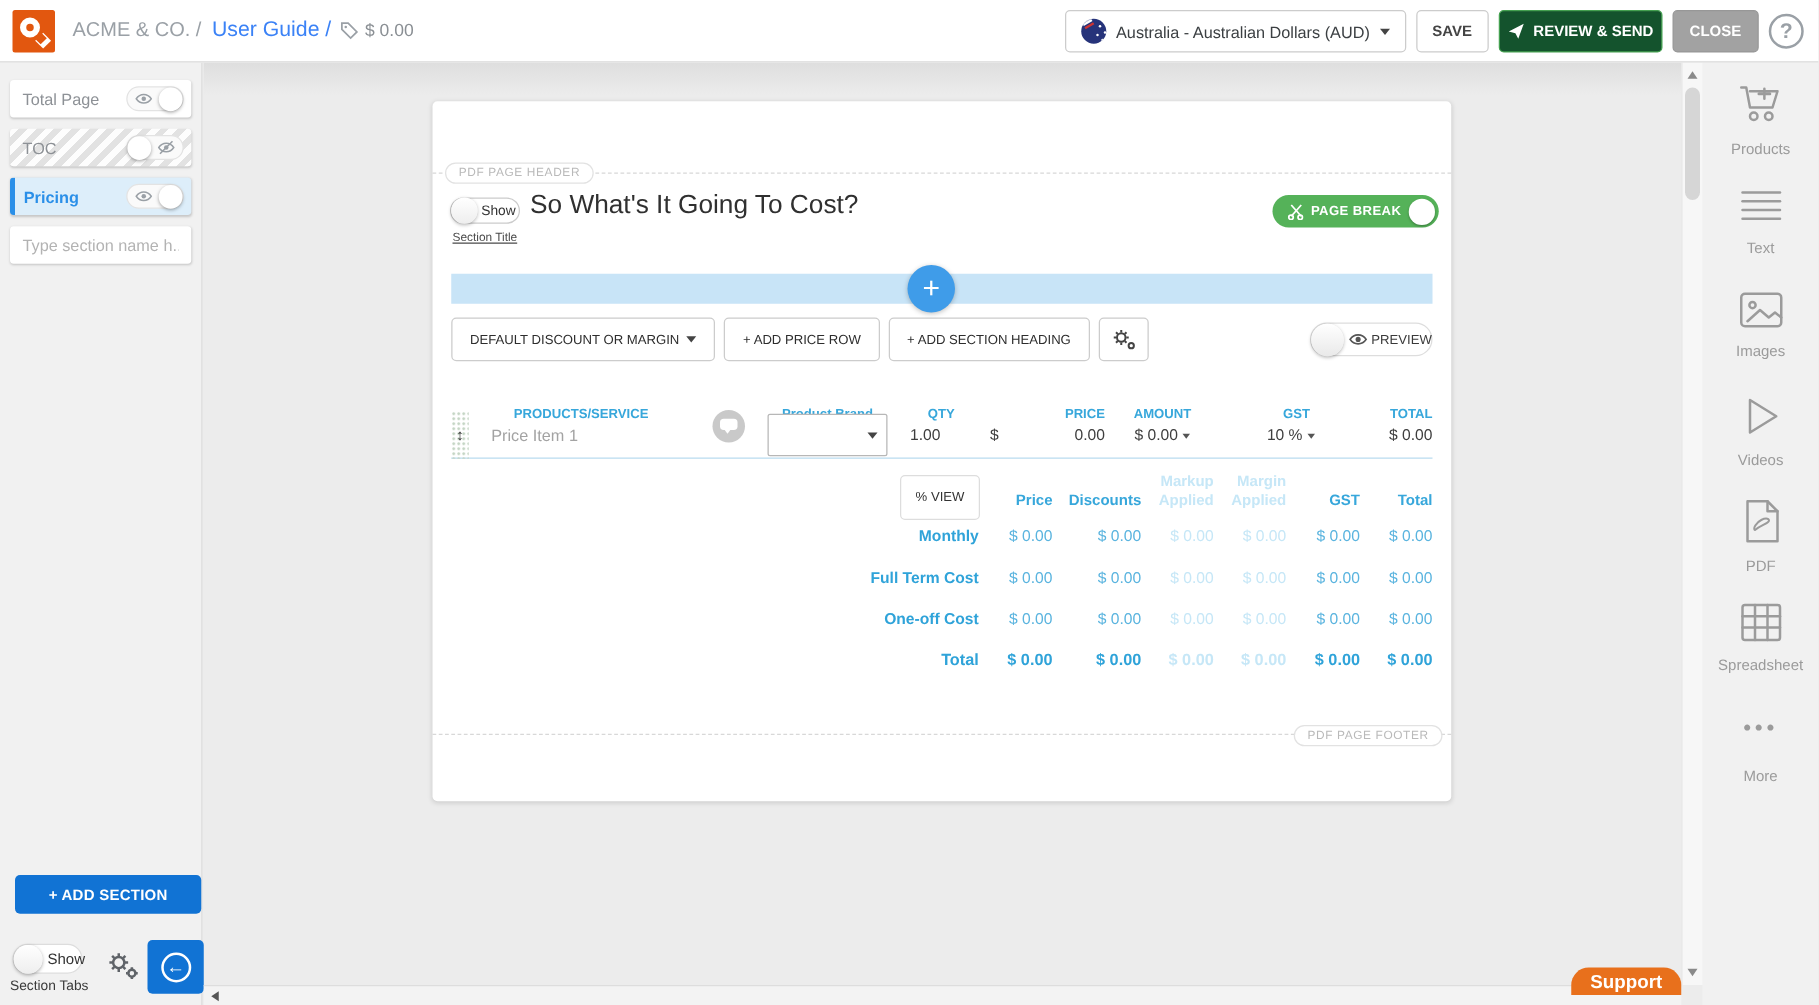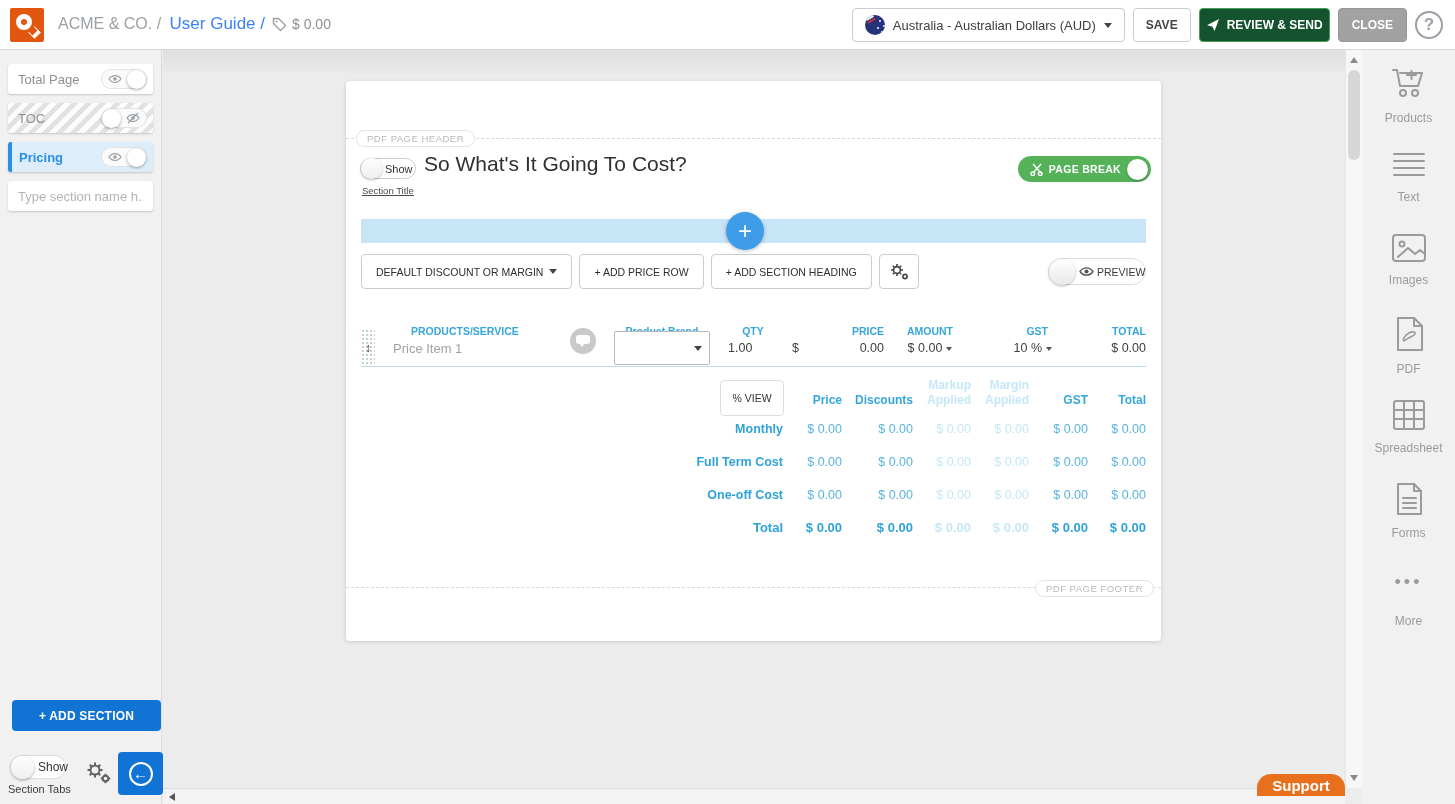--- a/index.html
+++ b/index.html
@@ -441,20 +441,28 @@
         <svg width="40" height="32" viewBox="0 0 40 32">
             <rect x="4" y="3" width="32" height="26" rx="3"></rect>
             <circle cx="13" cy="12" r="2.5"></circle>
             <path d="M9 25 L19 16 L26 22 L31 18 L36 22"></path>
           </svg>
       </span>
       <span class="rp-label">Images</span>
     </div>
     <div class="rp-item">
       <span class="rp-icon">
+        <svg width="36" height="36" viewBox="0 0 36 36">
+            <path d="M9 5 L30 18 L9 31 Z" stroke-linejoin="round"></path>
+          </svg>
+      </span>
+      <span class="rp-label">Videos</span>
+    </div>
+    <div class="rp-item">
+      <span class="rp-icon">
         <svg width="34" height="38" viewBox="0 0 34 38">
             <path d="M6 3 h16 l8 8 v24 h-24 z"></path>
             <path d="M22 3 v8 h8"></path>
             <path d="M12 26 c-2 -1 1 -6 5 -8 c4 -2 7 -1 6 1 c-1 2 -6 3 -11 7 z" stroke-width="1.6"></path>
           </svg>
       </span>
       <span class="rp-label">PDF</span>
     </div>
     <div class="rp-item">
       <span class="rp-icon">
@@ -462,32 +470,20 @@
             <rect x="4" y="3" width="30" height="28" rx="2"></rect>
             <line x1="4" y1="12" x2="34" y2="12"></line>
             <line x1="4" y1="21" x2="34" y2="21"></line>
             <line x1="14" y1="3" x2="14" y2="31"></line>
             <line x1="24" y1="3" x2="24" y2="31"></line>
           </svg>
       </span>
       <span class="rp-label">Spreadsheet</span>
     </div>
     <div class="rp-item">
-      <span class="rp-icon">
-        <svg width="32" height="36" viewBox="0 0 32 36">
-            <path d="M5 3 h16 l7 7 v23 h-23 z"></path>
-            <path d="M21 3 v7 h7"></path>
-            <line x1="10" y1="17" x2="23" y2="17"></line>
-            <line x1="10" y1="22" x2="23" y2="22"></line>
-            <line x1="10" y1="27" x2="23" y2="27"></line>
-          </svg>
-      </span>
-      <span class="rp-label">Forms</span>
-    </div>
-    <div class="rp-item">
       <span class="more-dots">•••</span>
       <span class="rp-label" style="margin-top:14px;">More</span>
     </div>
   </div>
 
   <button class="support-btn">Support</button>
 
 </div>
 
 </body></html>

